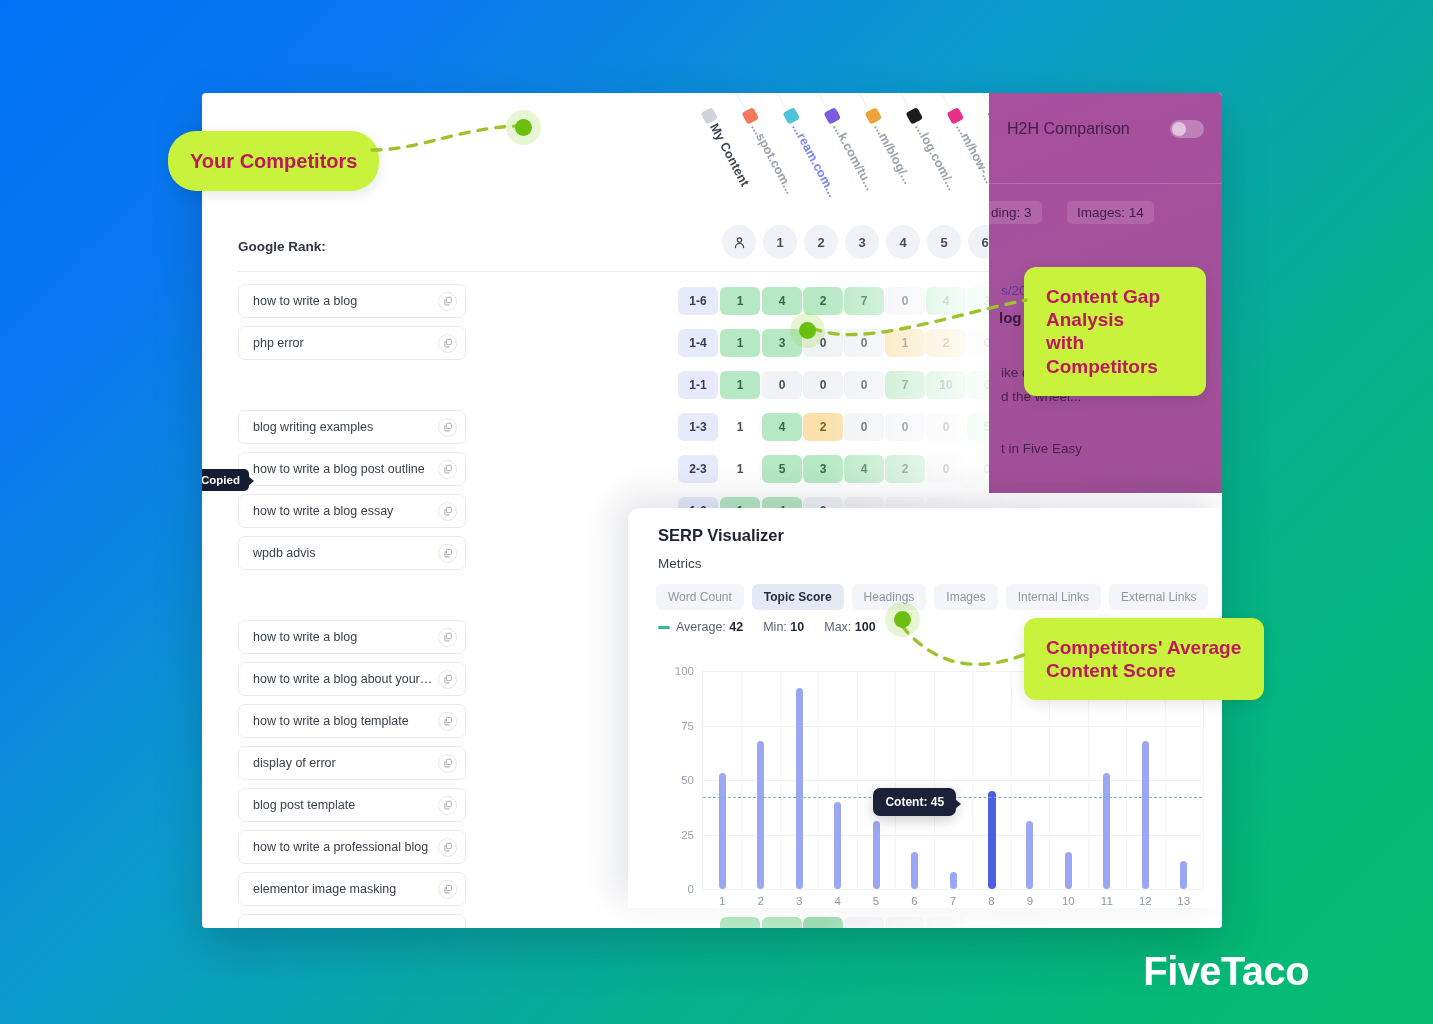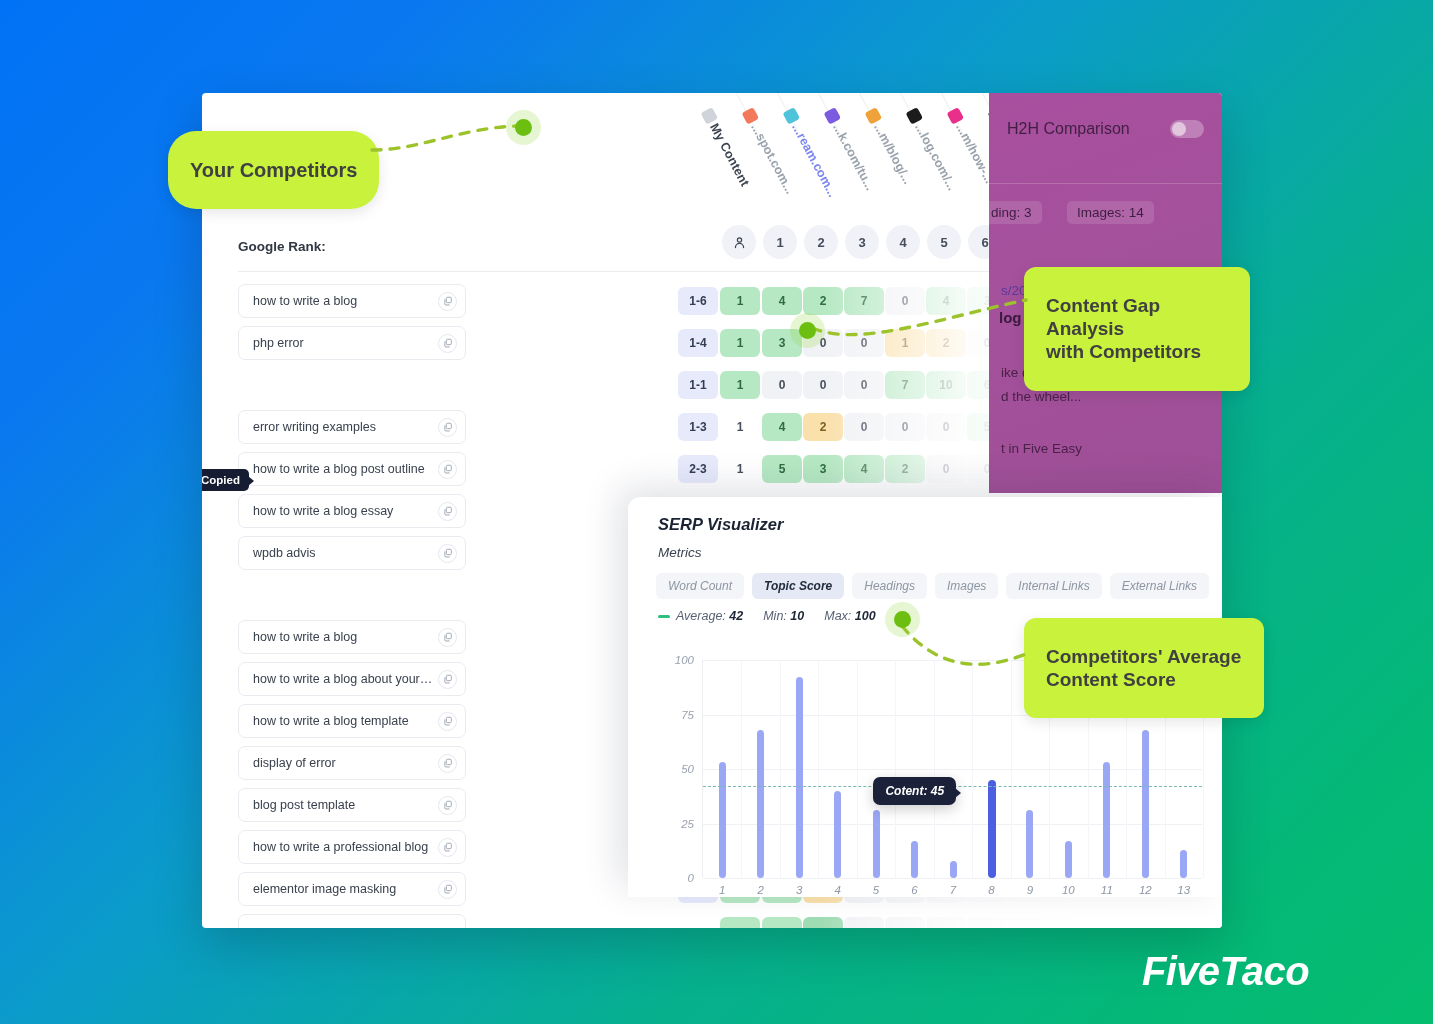--- a/index.html
+++ b/index.html
@@ -222,26 +222,25 @@
     font-size: 13.5px;
     color: #4a2149;
     white-space: nowrap;
   }
   .h2h-link { color: #5b3a9a; }
   .h2h-bold { font-weight: 700; color: #3a1a3e; }
 
   
   #serp {
     position: absolute;
-    left: 426px; top: 404px;
+    left: 426px; top: 415px;
     width: 594px; height: 400px;
     background: #fff;
     border-radius: 12px 0 0 0;
     box-shadow: -10px -10px 36px rgba(20,30,60,.13);
-    font-style: italic;
   }
   #serp-title {
     position: absolute; left: 30px; top: 18px;
     font-size: 16.5px; font-weight: 700; color: #1c2433;
   }
   #metrics-label {
     position: absolute; left: 30px; top: 48px;
     font-size: 13.5px; color: #3a424f;
   }
   #metric-tabs {
@@ -332,32 +331,32 @@
     content: ""; position: absolute; right: -5px; top: 11px;
     border-left: 6px solid #1a2138;
     border-top: 5px solid transparent;
     border-bottom: 5px solid transparent;
   }
 
   
   .callout {
     position: absolute;
     background: #c8f23c;
-    color: #404040;
+    color: #be185d;
     border-radius: 28px;
-    padding: 27px 22px;
+    padding: 18px 22px;
     font-size: 20px;
     font-weight: 600;
     line-height: 1.22;
     z-index: 60;
     box-shadow: 0 4px 14px rgba(0,0,0,.10);
   }
   .callout.sq { border-radius: 12px; font-size: 19px; }
   #callout-1 { left: 168px; top: 131px; }
-  #callout-2 { left: 1024px; top: 267px; width: 226px; }
+  #callout-2 { left: 1024px; top: 267px; width: 182px; }
   #callout-3 { left: 1024px; top: 618px; width: 240px; }
 
   .dot {
     position: absolute;
     width: 17px; height: 17px;
     border-radius: 50%;
     background: #6cbf11;
     z-index: 62;
     box-shadow: 0 0 0 9px rgba(140,215,50,.22);
   }
@@ -368,21 +367,20 @@
   svg.conn { position: absolute; z-index: 61; pointer-events: none; overflow: visible; }
 
   
   #brand {
     position: absolute;
     right: 124px; bottom: 30px;
     color: #ffffff;
     font-size: 40px;
     font-weight: 700;
     letter-spacing: -.6px;
-    font-style: italic;
   }
 </style>
 </head>
 <body>
 
 <div id="stage">
 
   <div id="app-card">
 
     <div id="col-headers">
@@ -488,21 +486,21 @@
           <div class="cell c-g" style="left: 683px;">7</div>
           <div class="cell c-g" style="left: 724px;">10</div>
           <div class="cell c-g" style="left: 765px;">6</div>
           <div class="cell c-n" style="left: 806px;">0</div>
           <div class="cell c-n" style="left: 847px;">0</div>
           <div class="cell c-g" style="left: 888px;">3</div>
           <div class="cell c-n" style="left: 929px;">0</div>
         </div>
         <div class="krow">
           <div class="kw-box">
-            <div class="kw-text">error writing examples</div>
+            <div class="kw-text">blog writing examples</div>
             <div class="copy-ico">
               <svg width="10" height="10" viewBox="0 0 24 24" fill="none" stroke="currentColor" stroke-width="2.2">
                 <rect x="8" y="3" width="12" height="13" rx="2.5"></rect>
                 <path d="M4.5 8v11a2.5 2.5 0 0 0 2.5 2.5h9"></path>
               </svg>
             </div>
           </div>
           <div class="rng" style="left: 476px;">1-3</div>
           <div class="cell c-n2" style="left: 518px;">1</div>
           <div class="cell c-g" style="left: 560px;">4</div>

